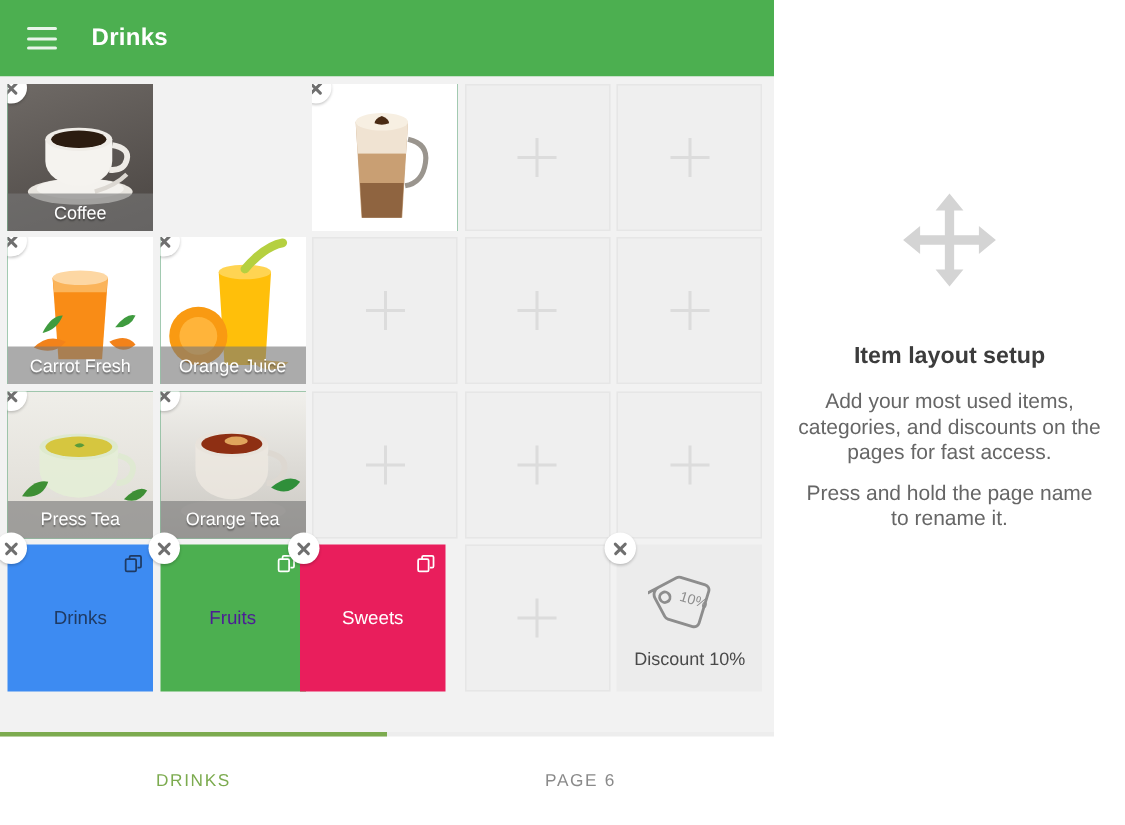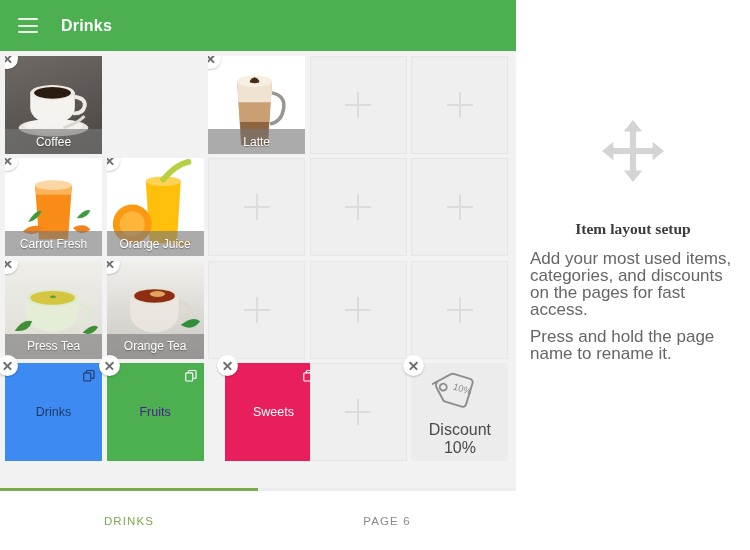--- a/index.html
+++ b/index.html
@@ -45,21 +45,21 @@
   }
 
   
   .cell.category{display:flex;align-items:center;justify-content:center;}
   .cat-label{color:#ffffff;font-size:12.5px;text-align:center;padding:0 6px;}
   .copy-ico{position:absolute;right:6px;top:6px;width:14px;height:14px;}
 
   
   .cell.discount{background:#ececec;display:flex;flex-direction:column;align-items:center;justify-content:center;}
   .disc-ico{width:56px;height:52px;margin-top:-2px;}
-  .disc-label{font-size:16px;color:#4a4a4a;margin-top:4px;text-align:center;}
+  .disc-label{font-size:12px;color:#4a4a4a;margin-top:4px;}
 
   
   .xbtn{
     position:absolute;left:-8px;top:-8px;width:21px;height:21px;border-radius:50%;
     background:#ffffff;box-shadow:0 1px 2px rgba(0,0,0,.22);
     z-index:6;cursor:pointer;
   }
   .xbtn:before,.xbtn:after{
     content:"";position:absolute;left:5px;top:10px;width:11px;height:1.6px;background:#6f6f6f;border-radius:1px;
   }
@@ -71,22 +71,22 @@
   .tab-strip{position:absolute;left:0;top:0;width:516px;height:3px;background:#ededed;}
   .tab-ind{position:absolute;left:0;top:0;height:3px;background:#7cab4f;}
   .tabs{position:absolute;left:0;top:3px;width:516px;height:59px;display:flex;}
   .tab{flex:1;display:flex;align-items:center;justify-content:center;font-size:11.5px;letter-spacing:1.1px;color:#8a8a8a;cursor:pointer;}
   .tab.active{color:#7cab4f;}
 
   
   .right-pane{position:absolute;left:516px;top:0;width:234px;height:550px;background:#ffffff;}
   .rp-content{position:absolute;left:0;top:0;width:234px;height:480px;display:flex;flex-direction:column;align-items:center;justify-content:center;padding:0 14px;box-sizing:border-box;}
   .move-ico{width:66px;height:66px;margin-bottom:36px;}
-  .rp-title{font-size:15.5px;color:#3c3c3c;font-weight:bold;margin-bottom:12px;text-align:center;font-family:Liberation Serif, serif;}
-  .rp-p{font-size:17px;color:#666666;line-height:17px;text-align:left;margin:0 0 10px 0;max-width:206px;}
+  .rp-title{font-size:15.5px;color:#3c3c3c;font-weight:bold;margin-bottom:12px;text-align:center;}
+  .rp-p{font-size:14px;color:#666666;line-height:17px;text-align:center;margin:0 0 10px 0;max-width:206px;}
   .rp-p.last{margin-bottom:0;}
 
   
   .art{position:absolute;inset:0;}
 </style>
 </head>
 <body>
 
 <div class="app">
 
@@ -127,21 +127,20 @@
      <svg class="art" viewBox="0 0 100 100" preserveAspectRatio="none">
        <path d="M30 26 h36 l-4 66 h-28 z" fill="#c9a681"></path>
        <path d="M30 26 h36 l-1.4 22 h-33.2 z" fill="#f0e3d2"></path>
        <path d="M31.6 48 h32.8 l-1.4 20 h-30 z" fill="#c99f73"></path>
        <path d="M33 68 h30 l-1.4 24 h-27.2 z" fill="#8f6440"></path>
        <ellipse cx="48" cy="26" rx="18" ry="6" fill="#f7efe2"></ellipse>
        <path d="M48 22 q5 2 5 5 q-5 2 -10 0 q0 -3 5 -5z" fill="#4a2b14"></path>
        <path d="M66 38 q14 3 12 16 q-2 14 -14 16" fill="none" stroke="#9a958e" stroke-width="3.5"></path>
      </svg>
             </div>
-            <div class="tile-label">Latte</div>
             <div class="xbtn"></div>
           </div>
           <div class="cell empty" style="left: 309.8px; top: 5px;">
             <div class="plus"></div>
           </div>
           <div class="cell empty" style="left: 411.4px; top: 5px;">
             <div class="plus"></div>
           </div>
           <div class="cell product" style="left: 5px; top: 107.4px;">
             <div class="ph">
@@ -234,21 +233,21 @@
             <div class="xbtn"></div>
           </div>
           <div class="cell category" style="left: 106.6px; top: 312.2px; background: rgb(76, 175, 80);">
             <span class="copy-ico"><svg viewBox="0 0 24 24" width="14" height="14">
   <rect x="3" y="6.5" width="12" height="14" rx="1.6" fill="none" stroke="#ffffff" stroke-width="2"></rect>
   <path d="M7.5 6.5 V4.2 A1.6 1.6 0 0 1 9.1 2.6 H19 A1.6 1.6 0 0 1 20.6 4.2 V14.5 A1.6 1.6 0 0 1 19 16.1 H16.5" fill="none" stroke="#ffffff" stroke-width="2"></path>
 </svg></span>
             <div class="cat-label" style="color:#4c1d95">Fruits</div>
             <div class="xbtn"></div>
           </div>
-          <div class="cell category" style="left: 225px; top: 312.2px; background: rgb(233, 30, 92);">
+          <div class="cell category" style="left: 200px; top: 312.2px; background: rgb(233, 30, 92);">
             <span class="copy-ico"><svg viewBox="0 0 24 24" width="14" height="14">
   <rect x="3" y="6.5" width="12" height="14" rx="1.6" fill="none" stroke="#ffffff" stroke-width="2"></rect>
   <path d="M7.5 6.5 V4.2 A1.6 1.6 0 0 1 9.1 2.6 H19 A1.6 1.6 0 0 1 20.6 4.2 V14.5 A1.6 1.6 0 0 1 19 16.1 H16.5" fill="none" stroke="#ffffff" stroke-width="2"></path>
 </svg></span>
             <div class="cat-label" style="color:#ffffff">Sweets</div>
             <div class="xbtn"></div>
           </div>
           <div class="cell empty" style="left: 309.8px; top: 312.2px;">
             <div class="plus"></div>
           </div>

